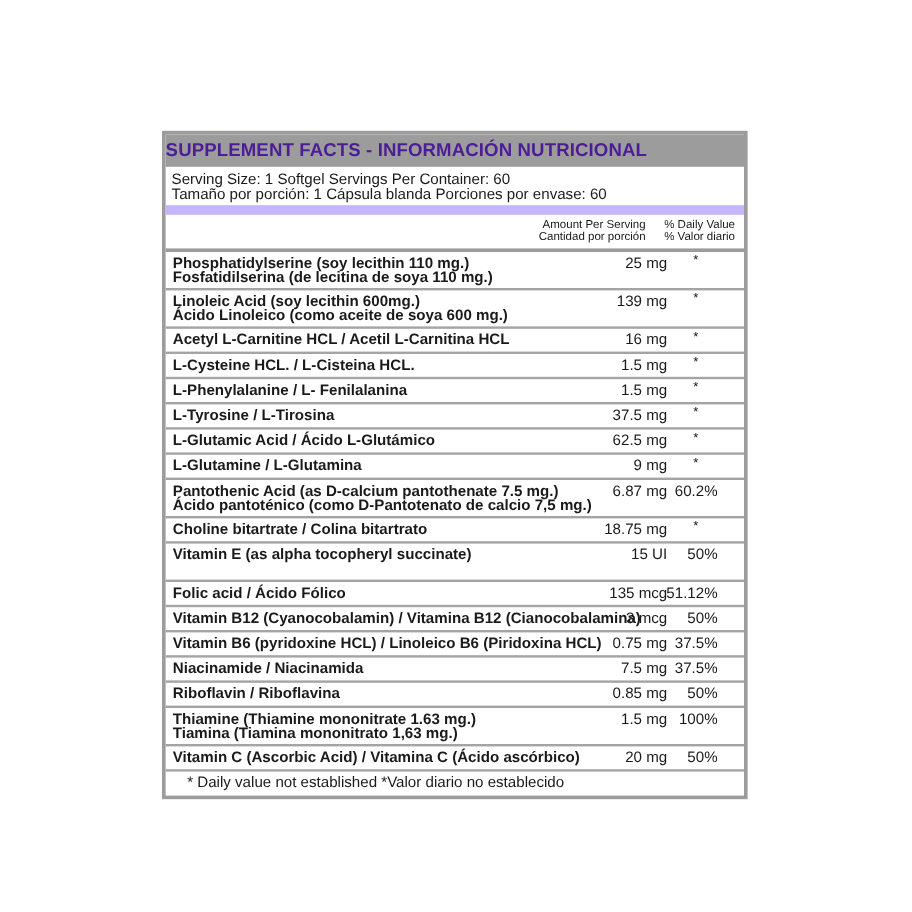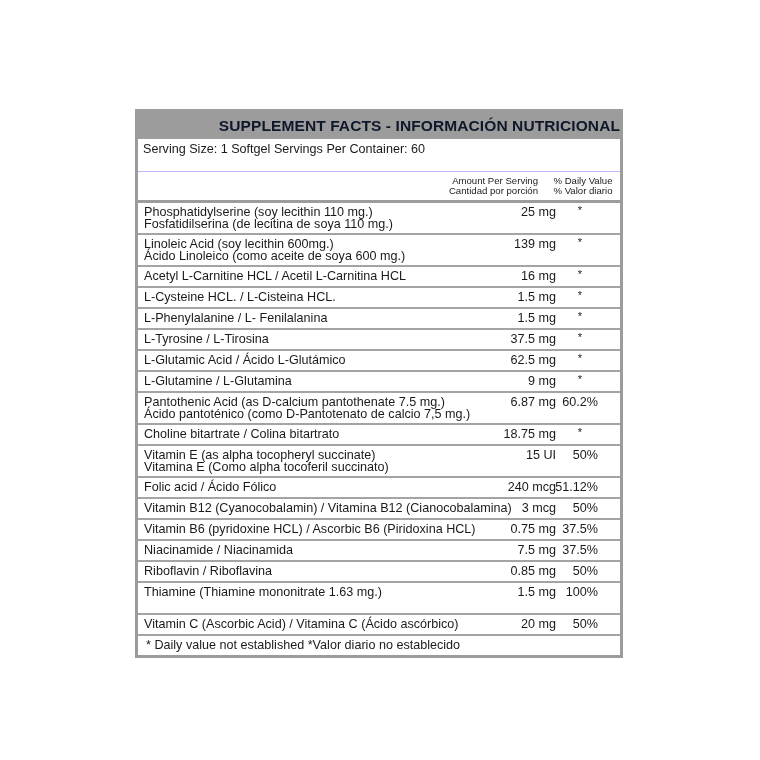--- a/index.html
+++ b/index.html
@@ -2,52 +2,53 @@
 <html><head>
 <meta charset="utf-8">
 <style>
   html, body { margin:0; padding:0; background:#ffffff; }
   body { width:760px; height:760px; position:relative; font-family:"Liberation Sans", sans-serif; color:#1a1a1a; }
   .panel {
     position:absolute; left:135px; top:109px; width:488px;
     border:3px solid #9c9c9c; background:#fff; box-sizing:border-box;
   }
   .title {
-    background:#9c9c9c; color:#0f172a; font-weight:bold; font-size:15.5px;
-    text-align:right; height:27px; line-height:28px; letter-spacing:0.1px;
+    background:#9c9c9c; color:#4c1d95; font-weight:bold; font-size:15.5px;
+    text-align:left; height:27px; line-height:28px; letter-spacing:0.1px;
   }
   .serving {
-    font-size:12.6px; line-height:12.5px; padding:4px 6px 15px 5px;
-    border-bottom:1px solid #c4b5fd;
+    font-size:12.6px; line-height:12.5px; padding:4px 6px 3px 5px;
+    border-bottom:8px solid #c4b5fd;
   }
   .colhead {
     position:relative; height:28px; border-bottom:3px solid #9c9c9c; font-size:9.6px; line-height:10px;
   }
   .colhead .amt { position:absolute; left:300px; top:4px; width:100px; text-align:right; }
   .colhead .dv { position:absolute; left:405px; top:4px; width:80px; text-align:center; }
   .row {
     position:relative; border-bottom:2px solid #a4a4a4; font-size:12.6px;
     line-height:12.2px; box-sizing:border-box;
   }
-  .row .name { padding:3px 16px 3px 6px; white-space:nowrap; }
+  .row .name { padding:3px 16px 3px 6px; white-space:nowrap;font-weight:bold; }
   .row .amount { position:absolute; right:64px; top:3px; white-space:nowrap; text-align:left; }
   .row .pct { position:absolute; right:22px; top:3px; white-space:nowrap; text-align:right; }
   .row .pct.star { right:38px; top:1px; font-size:11px; }
   .row.single { height:21px; }
   .row.double { height:32px; }
-  .footnote { font-size:12.6px; padding:3px 6px 4px 8px; line-height:12.5px; }
+  .footnote { font-size:12.6px; padding:3px 6px 4px 18px; line-height:12.5px; }
 </style>
 </head>
 <body>
 
 <div class="panel">
   <div class="title">SUPPLEMENT FACTS - INFORMACIÓN NUTRICIONAL</div>
 
   <div class="serving">
     <div>Serving Size: 1 Softgel Servings Per Container: 60</div>
+    <div>Tamaño por porción: 1 Cápsula blanda Porciones por envase: 60</div>
   </div>
 
   <div class="colhead">
     <div class="amt">
       <div>Amount Per Serving</div>
       <div>Cantidad por porción</div>
     </div>
     <div class="dv">
       <div>% Daily Value</div>
       <div>% Valor diario</div>
@@ -124,42 +125,41 @@
       <div class="row single">
         <div class="name">
           <div>Choline bitartrate / Colina bitartrato</div>
         </div>
         <div class="amount">18.75 mg</div>
         <div class="pct star">*</div>
       </div>
       <div class="row double">
         <div class="name">
           <div>Vitamin E (as alpha tocopheryl succinate)</div>
-          <div>Vitamina E (Como alpha tocoferil succinato)</div>
         </div>
         <div class="amount">15 UI</div>
         <div class="pct">50%</div>
       </div>
       <div class="row single">
         <div class="name">
           <div>Folic acid / Ácido Fólico</div>
         </div>
-        <div class="amount">240 mcg</div>
+        <div class="amount">135 mcg</div>
         <div class="pct">51.12%</div>
       </div>
       <div class="row single">
         <div class="name">
           <div>Vitamin B12 (Cyanocobalamin) / Vitamina B12 (Cianocobalamina)</div>
         </div>
         <div class="amount">3 mcg</div>
         <div class="pct">50%</div>
       </div>
       <div class="row single">
         <div class="name">
-          <div>Vitamin B6 (pyridoxine HCL) / Ascorbic B6 (Piridoxina HCL)</div>
+          <div>Vitamin B6 (pyridoxine HCL) / Linoleico B6 (Piridoxina HCL)</div>
         </div>
         <div class="amount">0.75 mg</div>
         <div class="pct">37.5%</div>
       </div>
       <div class="row single">
         <div class="name">
           <div>Niacinamide / Niacinamida</div>
         </div>
         <div class="amount">7.5 mg</div>
         <div class="pct">37.5%</div>
@@ -167,20 +167,21 @@
       <div class="row single">
         <div class="name">
           <div>Riboflavin / Riboflavina</div>
         </div>
         <div class="amount">0.85 mg</div>
         <div class="pct">50%</div>
       </div>
       <div class="row double">
         <div class="name">
           <div>Thiamine (Thiamine mononitrate 1.63 mg.)</div>
+          <div>Tiamina (Tiamina mononitrato 1,63 mg.)</div>
         </div>
         <div class="amount">1.5 mg</div>
         <div class="pct">100%</div>
       </div>
       <div class="row single">
         <div class="name">
           <div>Vitamin C (Ascorbic Acid) / Vitamina C (Ácido ascórbico)</div>
         </div>
         <div class="amount">20 mg</div>
         <div class="pct">50%</div>

